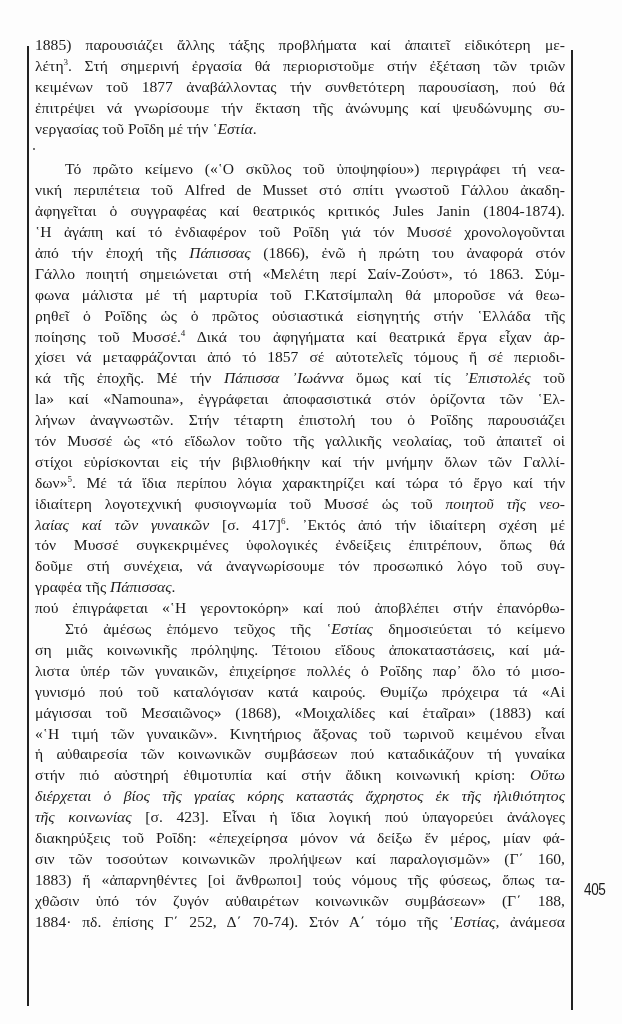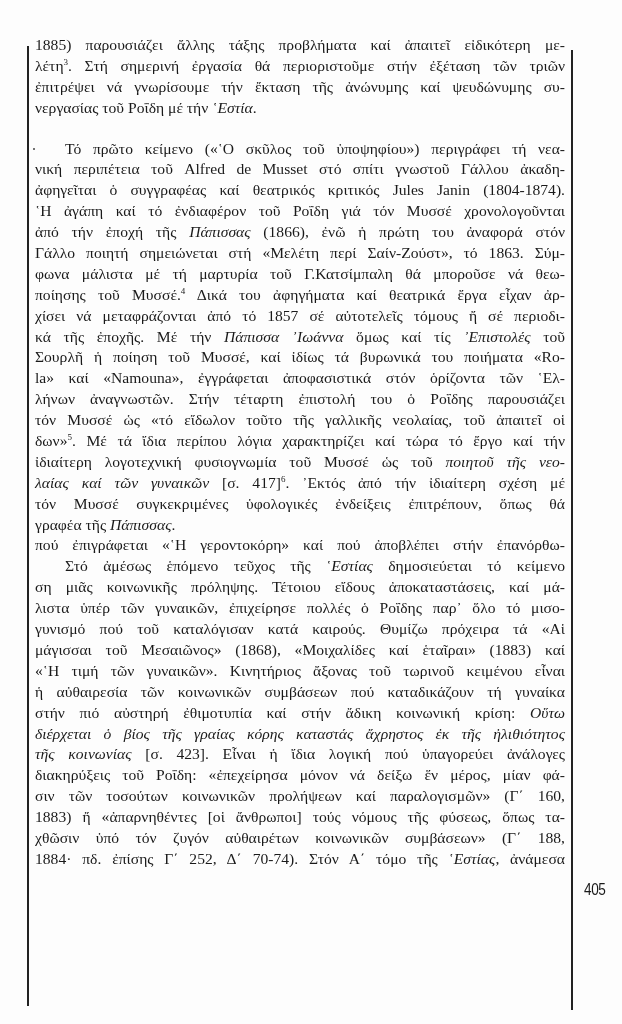--- a/index.html
+++ b/index.html
@@ -28,43 +28,46 @@
 
 <div class="page">
   <div class="rule-left"></div>
   <div class="rule-right"></div>
   <div class="dot"></div>
 
   <div class="text-block">
     <div id="p0">
         <span class="line">1885) παρουσιάζει ἄλλης τάξης προβλήματα καί ἀπαιτεῖ εἰδικότερη με-</span>
         <span class="line">λέτη<sup>3</sup>. Στή σημερινή ἐργασία θά περιοριστοῦμε στήν ἐξέταση τῶν τριῶν</span>
+        <span class="line">κειμένων τοῦ 1877 ἀναβάλλοντας τήν συνθετότερη παρουσίαση, πού θά</span>
         <span class="line">ἐπιτρέψει νά γνωρίσουμε τήν ἔκταση τῆς ἀνώνυμης καί ψευδώνυμης συ-</span>
         <span class="line last">νεργασίας τοῦ Ροΐδη μέ τήν <i>῾Εστία</i>.</span>
       </div>
     <div class="gap"></div>
     <div id="p1">
         <span class="line indent">Τό πρῶτο κείμενο («῾Ο σκῦλος τοῦ ὑποψηφίου») περιγράφει τή νεα-</span>
         <span class="line">νική περιπέτεια τοῦ Alfred de Musset στό σπίτι γνωστοῦ Γάλλου ἀκαδη-</span>
         <span class="line">ἀφηγεῖται ὁ συγγραφέας καί θεατρικός κριτικός Jules Janin (1804-1874).</span>
         <span class="line">῾Η ἀγάπη καί τό ἐνδιαφέρον τοῦ Ροΐδη γιά τόν Μυσσέ χρονολογοῦνται</span>
         <span class="line">ἀπό τήν ἐποχή τῆς <i>Πάπισσας</i> (1866), ἐνῶ ἡ πρώτη του ἀναφορά στόν</span>
         <span class="line">Γάλλο ποιητή σημειώνεται στή «Μελέτη περί Σαίν-Ζούστ», τό 1863. Σύμ-</span>
         <span class="line">φωνα μάλιστα μέ τή μαρτυρία τοῦ Γ.Κατσίμπαλη θά μποροῦσε νά θεω-</span>
+        <span class="line">ρηθεῖ ὁ Ροΐδης ὡς ὁ πρῶτος οὐσιαστικά εἰσηγητής στήν ῾Ελλάδα τῆς</span>
         <span class="line">ποίησης τοῦ Μυσσέ.<sup>4</sup> Δικά του ἀφηγήματα καί θεατρικά ἔργα εἶχαν ἀρ-</span>
         <span class="line">χίσει νά μεταφράζονται ἀπό τό 1857 σέ αὐτοτελεῖς τόμους ἤ σέ περιοδι-</span>
         <span class="line">κά τῆς ἐποχῆς. Μέ τήν <i>Πάπισσα ᾿Ιωάννα</i> ὅμως καί τίς <i>᾿Επιστολές</i> τοῦ</span>
-        <span class="line">Σουρλῆ ἡ ποίηση τοῦ Μυσσέ, καί ἰδίως τά βυρωνικά του ποιήματα «Ro-</span>
         <span class="line">la» καί «Namouna», ἐγγράφεται ἀποφασιστικά στόν ὁρίζοντα τῶν ῾Ελ-</span>
         <span class="line">λήνων ἀναγνωστῶν. Στήν τέταρτη ἐπιστολή του ὁ Ροΐδης παρουσιάζει</span>
         <span class="line">τόν Μυσσέ ὡς «τό εἴδωλον τοῦτο τῆς γαλλικῆς νεολαίας, τοῦ ἀπαιτεῖ οἱ</span>
+        <span class="line">στίχοι εὑρίσκονται εἰς τήν βιβλιοθήκην καί τήν μνήμην ὅλων τῶν Γαλλί-</span>
         <span class="line">δων»<sup>5</sup>. Μέ τά ἴδια περίπου λόγια χαρακτηρίζει καί τώρα τό ἔργο καί τήν</span>
         <span class="line">ἰδιαίτερη λογοτεχνική φυσιογνωμία τοῦ Μυσσέ ὡς τοῦ <i>ποιητοῦ τῆς νεο-</i></span>
         <span class="line"><i>λαίας καί τῶν γυναικῶν</i> [σ. 417]<sup>6</sup>.  ᾿Εκτός ἀπό τήν ἰδιαίτερη σχέση μέ</span>
         <span class="line">τόν Μυσσέ συγκεκριμένες ὑφολογικές ἐνδείξεις ἐπιτρέπουν, ὅπως θά</span>
+        <span class="line">δοῦμε στή συνέχεια, νά ἀναγνωρίσουμε τόν προσωπικό λόγο τοῦ συγ-</span>
         <span class="line last">γραφέα τῆς <i>Πάπισσας</i>.</span>
       </div>
     <div id="p2">
         <span class="line">πού ἐπιγράφεται «῾Η γεροντοκόρη» καί πού ἀποβλέπει στήν ἐπανόρθω-</span>
         <span class="line indent">Στό ἀμέσως ἑπόμενο τεῦχος τῆς <i>῾Εστίας</i> δημοσιεύεται τό κείμενο</span>
         <span class="line">ση μιᾶς κοινωνικῆς πρόληψης. Τέτοιου εἴδους ἀποκαταστάσεις, καί μά-</span>
         <span class="line">λιστα ὑπέρ τῶν γυναικῶν, ἐπιχείρησε πολλές ὁ Ροΐδης παρ᾿ ὅλο τό μισο-</span>
         <span class="line">γυνισμό πού τοῦ καταλόγισαν κατά καιρούς. Θυμίζω πρόχειρα τά «Αἱ</span>
         <span class="line">μάγισσαι τοῦ Μεσαιῶνος» (1868), «Μοιχαλίδες καί ἑταῖραι» (1883) καί</span>
         <span class="line">«῾Η τιμή τῶν γυναικῶν». Κινητήριος ἄξονας τοῦ τωρινοῦ κειμένου εἶναι</span>

